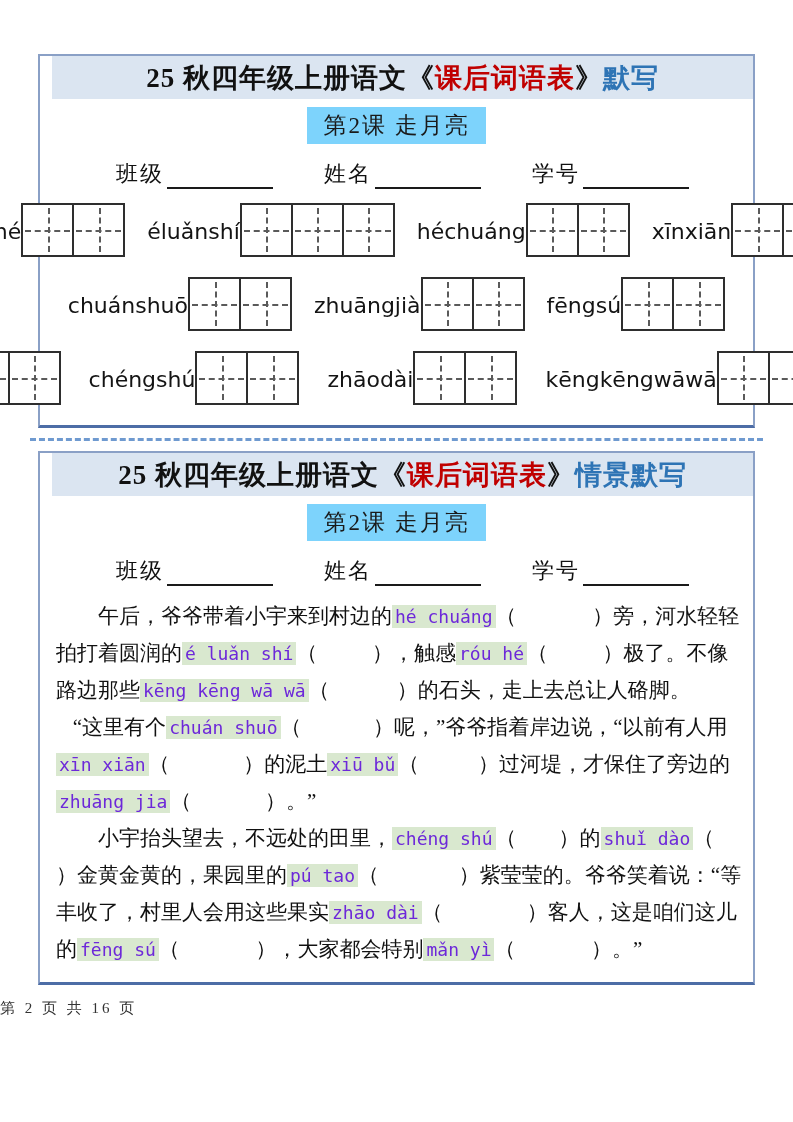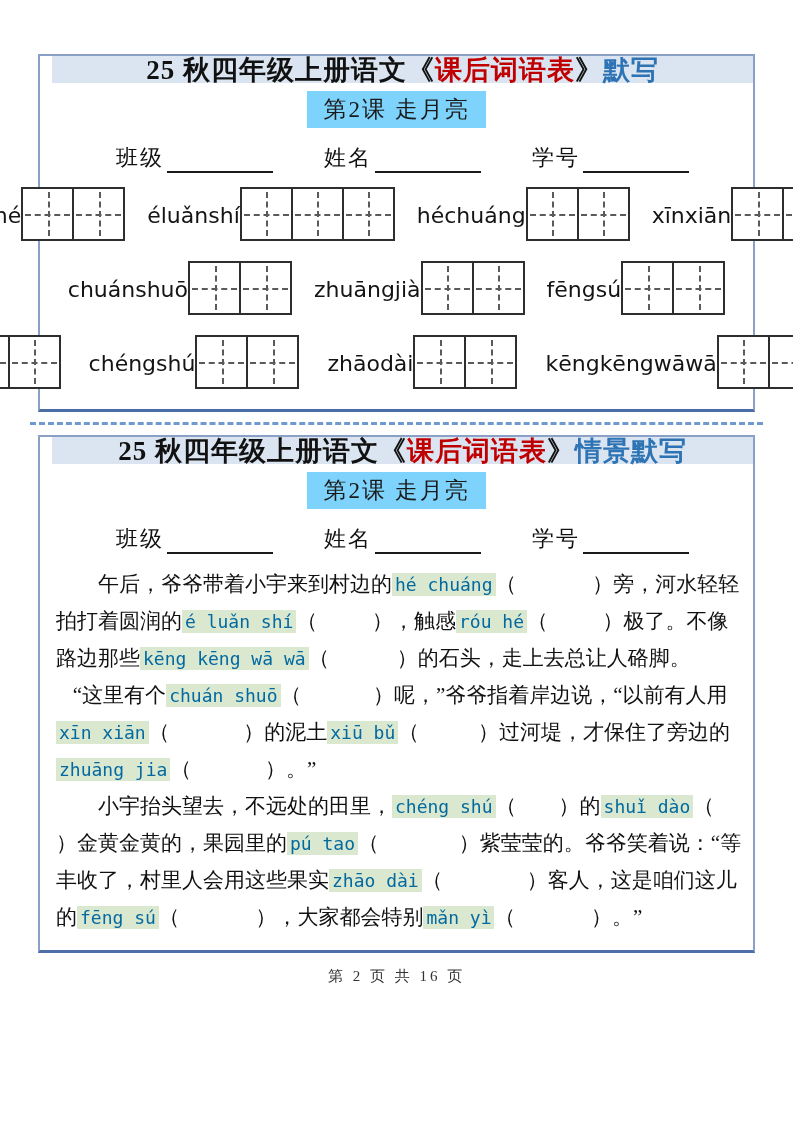--- a/index.html
+++ b/index.html
@@ -5,21 +5,21 @@
   * { margin:0; padding:0; box-sizing:border-box; }
   html,body { width:793px; background:#ffffff; font-family:"Liberation Serif", serif; }
   body { padding-top:54px; }
 
   .panel {
     width:717px; margin:0 auto; background:#fff;
     border:2px solid #8aa0c6; border-bottom:3px solid #4d6da6;
   }
 
   .panel-band {
-    height:27px; background:#dbe5f1;
+    height:43px; background:#dbe5f1;
     display:flex; align-items:center; justify-content:center;margin-left:12px;
   }
   .panel-title {
     font-size:27px; font-weight:700; letter-spacing:1px;
     color:#111; white-space:nowrap; font-family:"Liberation Serif", serif;
   }
   .title-red  { color:#c00000; }
   .title-blue { color:#2e74b5; }
 
   .lesson-wrap { text-align:center; margin-top:8px; }
@@ -76,26 +76,26 @@
   
   .passage { padding:12px 16px 14px 16px; }
   .pline {
     font-size:21px; line-height:36px; color:#111; white-space:nowrap;
     font-family:"Liberation Serif", serif;
   }
   .pline.ind2 { text-indent:2em; }
   .pline.ind1 { text-indent:0.8em; }
   .ppin {
     font-family:"DejaVu Sans Mono", monospace; font-size:18px;
-    background:#d9e8cf; padding:1px 3px; color:#0369a1;
+    background:#d9e8cf; padding:1px 3px; color:#6d28d9;
   }
   .pblank { display:inline-block; height:1px; }
 
   .page-footer {
-    text-align:center; margin-top:14px; font-size:15px; color:#333;
+    margin-top:14px; font-size:15px; color:#333;
     letter-spacing:3px;
   }
 </style>
 </head>
 <body>
 
 <section class="panel">
   <header class="panel-band">
     <h1 class="panel-title"><span>25 秋四年级上册语文</span><span>《</span><span class="title-red">课后词语表</span><span>》</span><span class="title-blue">默写</span></h1>
   </header>

